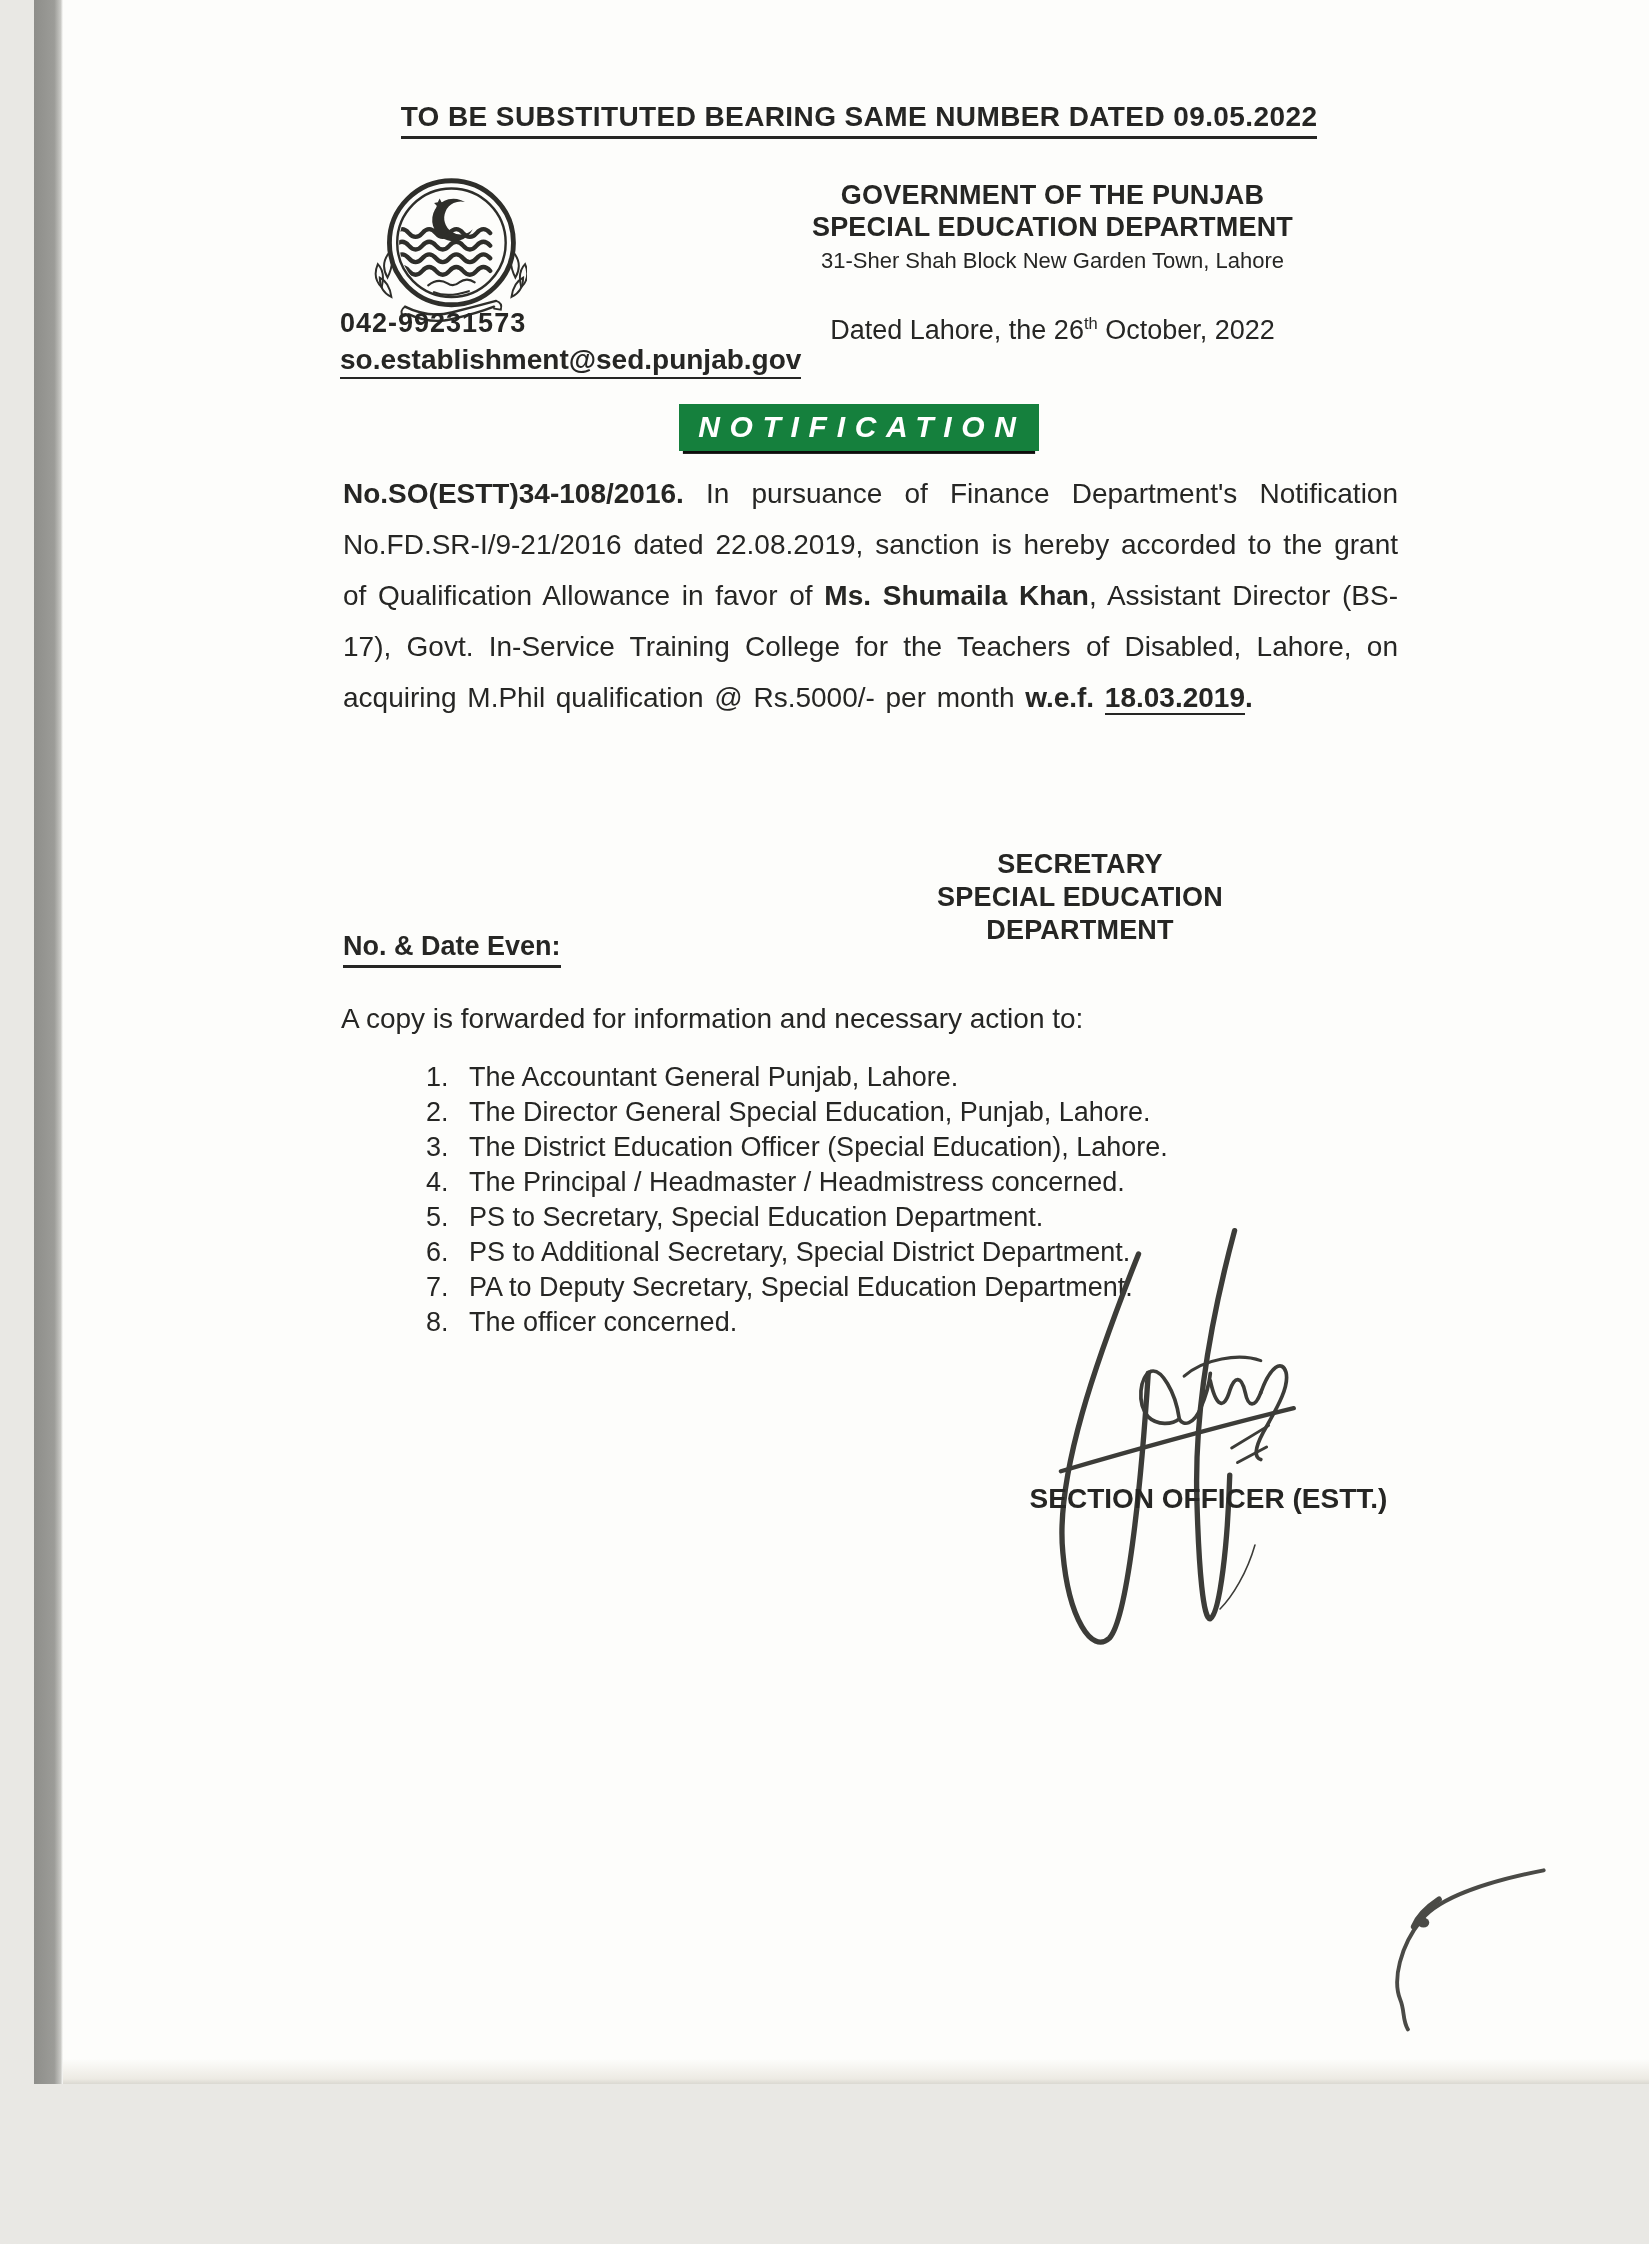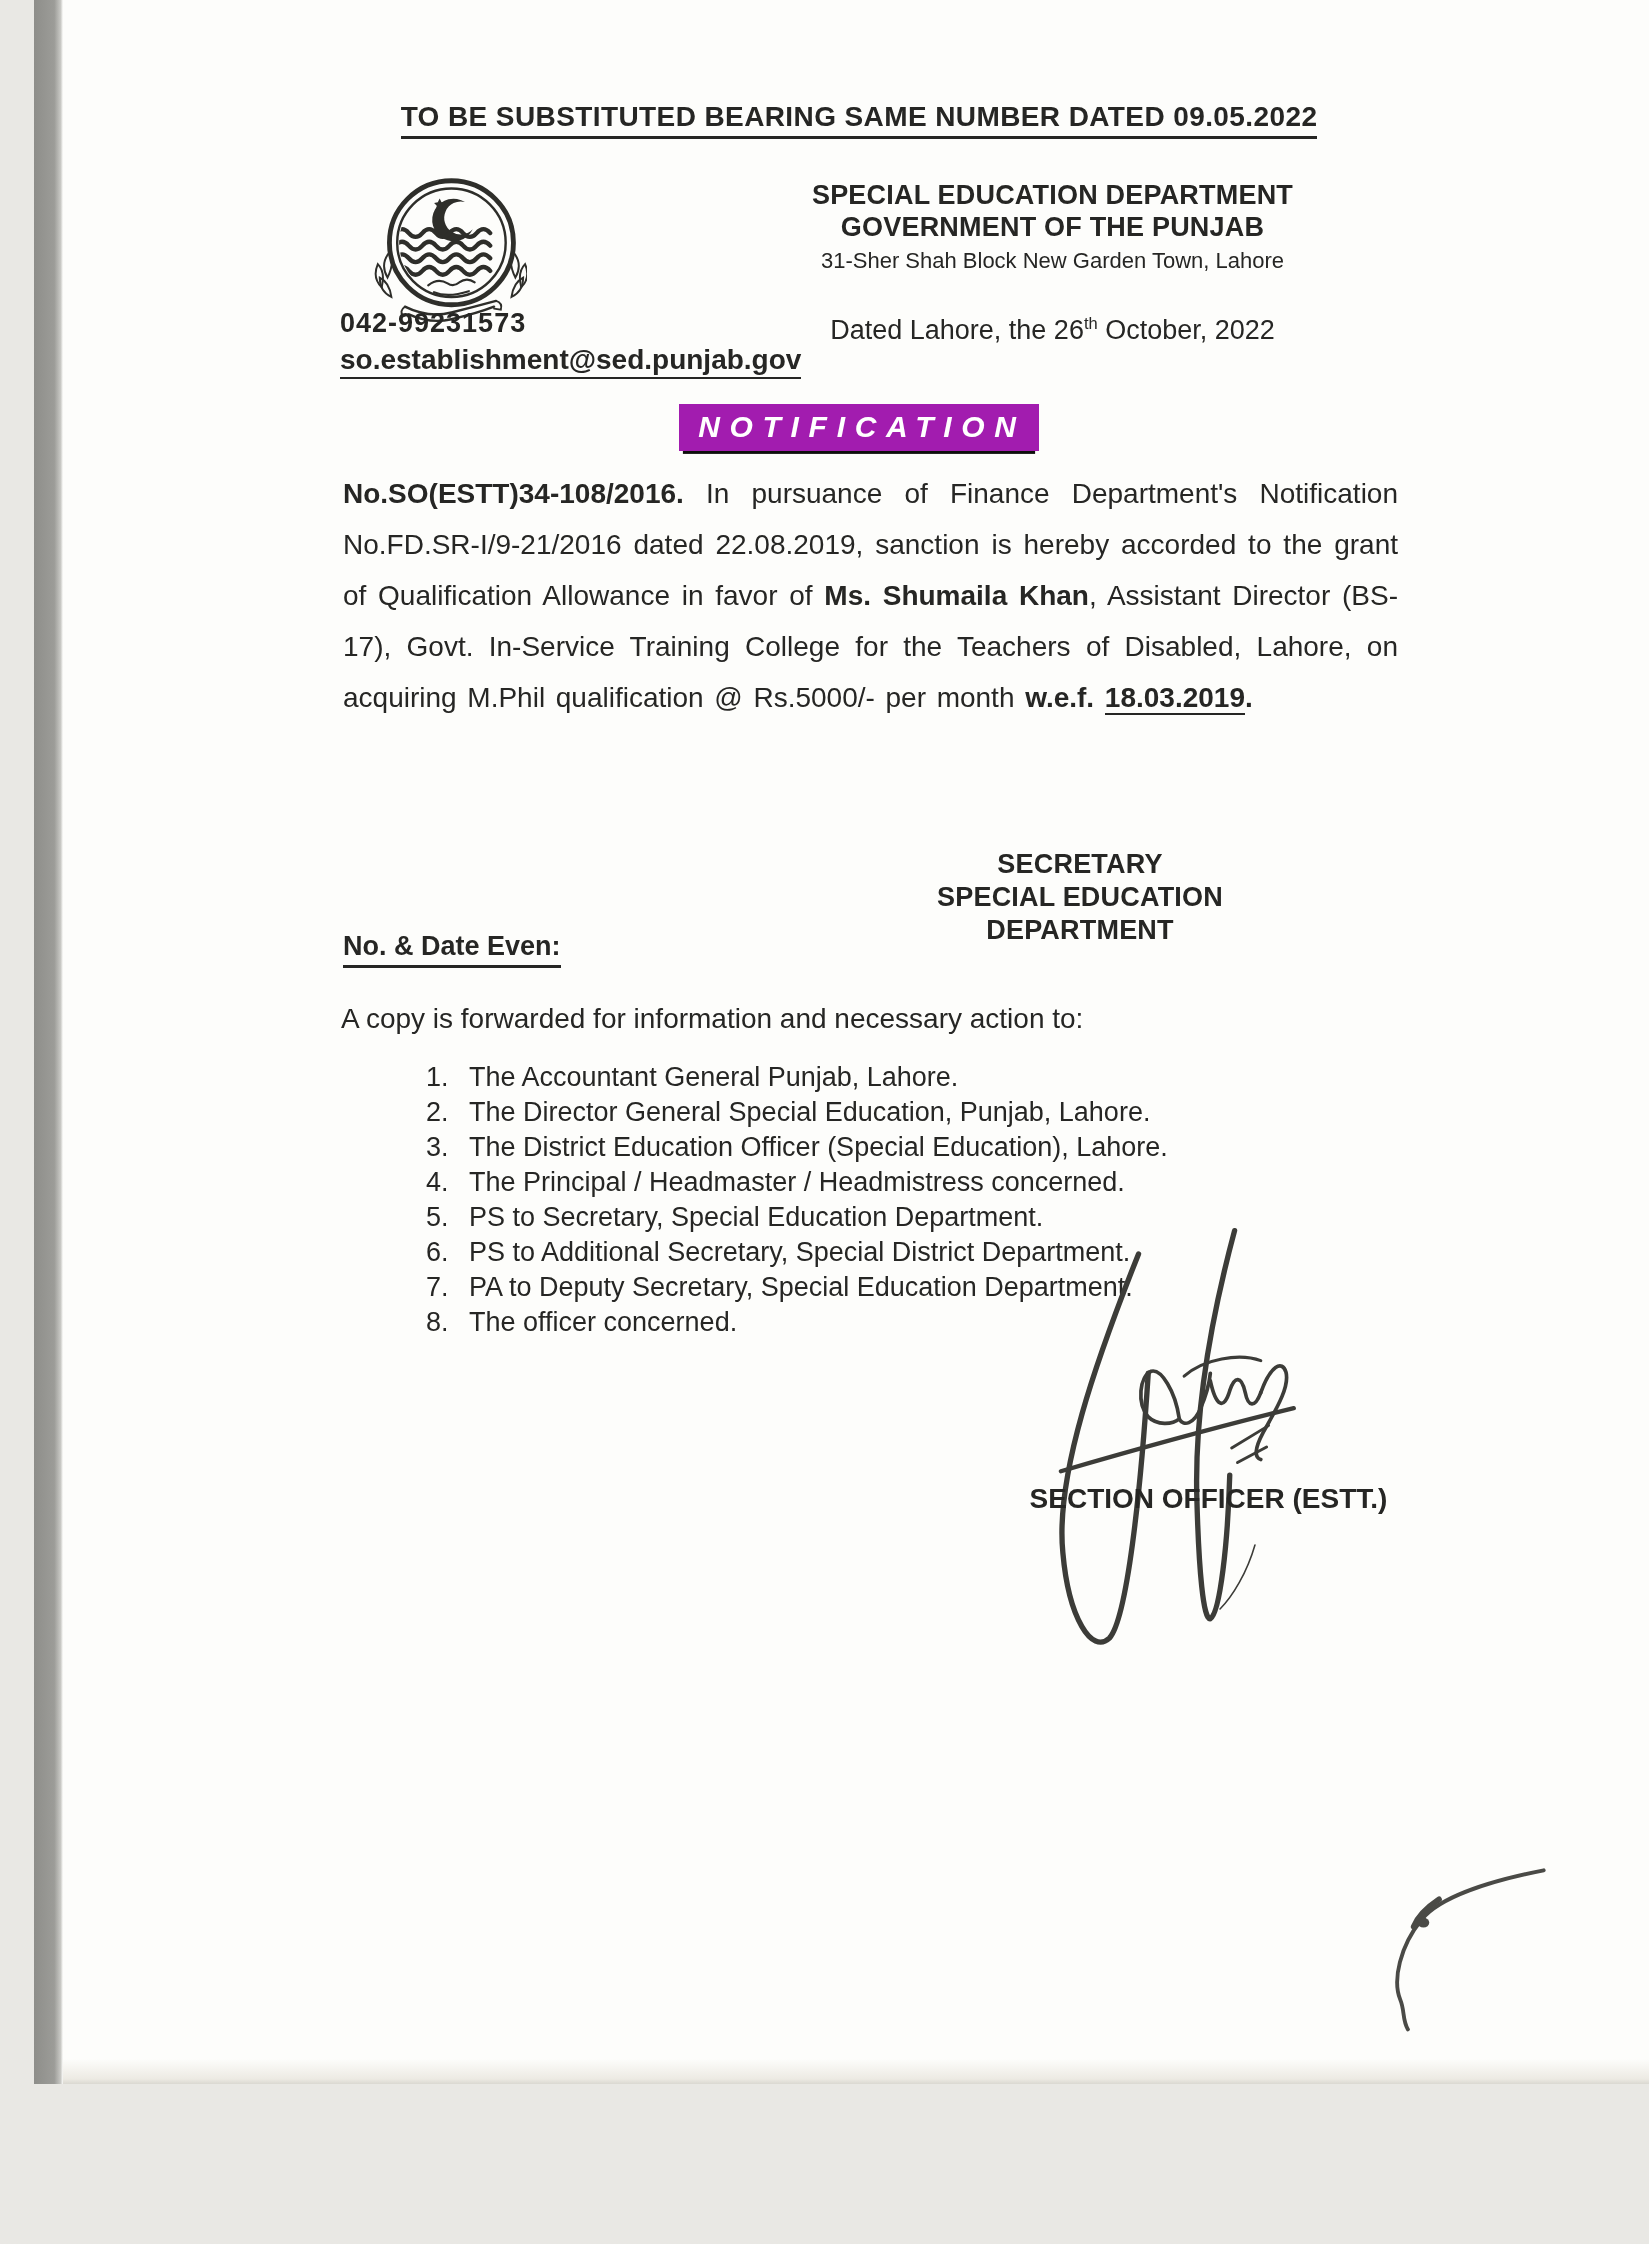--- a/index.html
+++ b/index.html
@@ -32,21 +32,21 @@
   .org-address{font-size:22px;line-height:29px;margin-top:2.9px;}
   .date-line{left:679px;top:314px;width:679px;text-align:center;font-size:27px;}
   .date-line sup{font-size:16.5px;}
 
   .phone{left:306px;top:308px;font-size:27px;font-weight:bold;letter-spacing:1px;}
   .email{left:306px;top:344px;font-size:28px;font-weight:bold;}
   .email span{display:inline-block;border-bottom:2.9px solid #262624;padding-bottom:1px;}
 
   .notif-wrap{left:0;top:404px;width:1650px;text-align:center;}
   .notif-bar{
-    display:inline-block;background:#a21caf;color:#fff;
+    display:inline-block;background:#15803d;color:#fff;
     font-size:30px;font-weight:bold;font-style:italic;letter-spacing:9.7px;
     padding:5.8px 13.6px 6.8px 19.4px;
     box-shadow:0 6.8px 0 -3.9px #0e0e0c;
   }
 
   .body-para{
     left:309px;top:468px;width:1055px;
     font-size:28px;line-height:51px;text-align:justify;word-spacing:2.9px;
   }
   .b{font-weight:bold;}
@@ -117,22 +117,22 @@
 
         <path d="M 34,138 q 24,12 48,6 q 24,-6 46,-12" stroke-width="2.5"></path>
         <path d="M 38,146 q 22,10 44,5 q 26,-6 44,-13" stroke-width="2.5"></path>
         <path d="M 34,138 q -6,4 -2,10 l 6,-2" stroke-width="2"></path>
         <path d="M 128,132 q 7,2 5,9 l -7,-1" stroke-width="2"></path>
       </g>
     </svg>
   </div>
 
   <div class="org-block abs">
+    <div class="org-line">GOVERNMENT OF THE PUNJAB</div>
     <div class="org-line">SPECIAL EDUCATION DEPARTMENT</div>
-    <div class="org-line">GOVERNMENT OF THE PUNJAB</div>
     <div class="org-address">31-Sher Shah Block New Garden Town, Lahore</div>
   </div>
 
   <div class="date-line abs">
     <span>Dated Lahore, the 26</span><sup>th</sup><span> October, 2022</span>
   </div>
 
   <div class="phone abs">042-99231573</div>
   <div class="email abs">
     <span>so.establishment@sed.punjab.gov</span>

